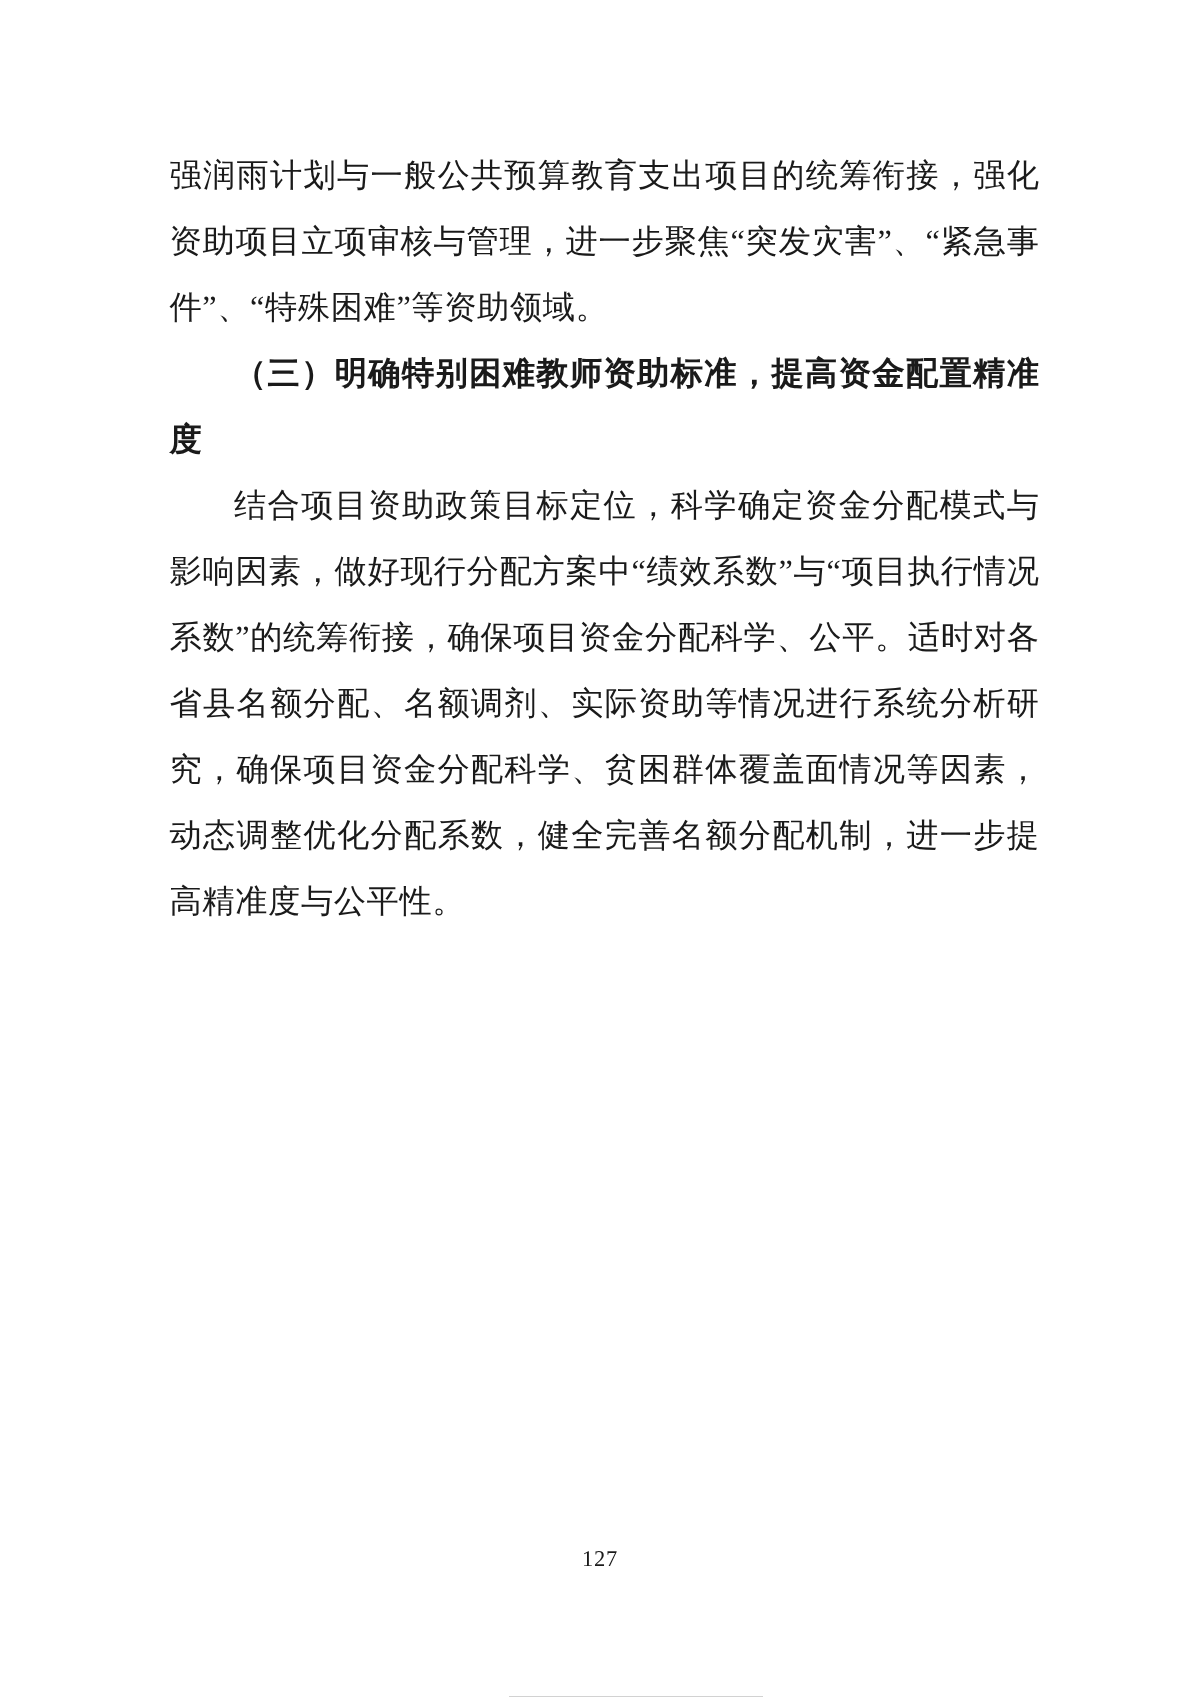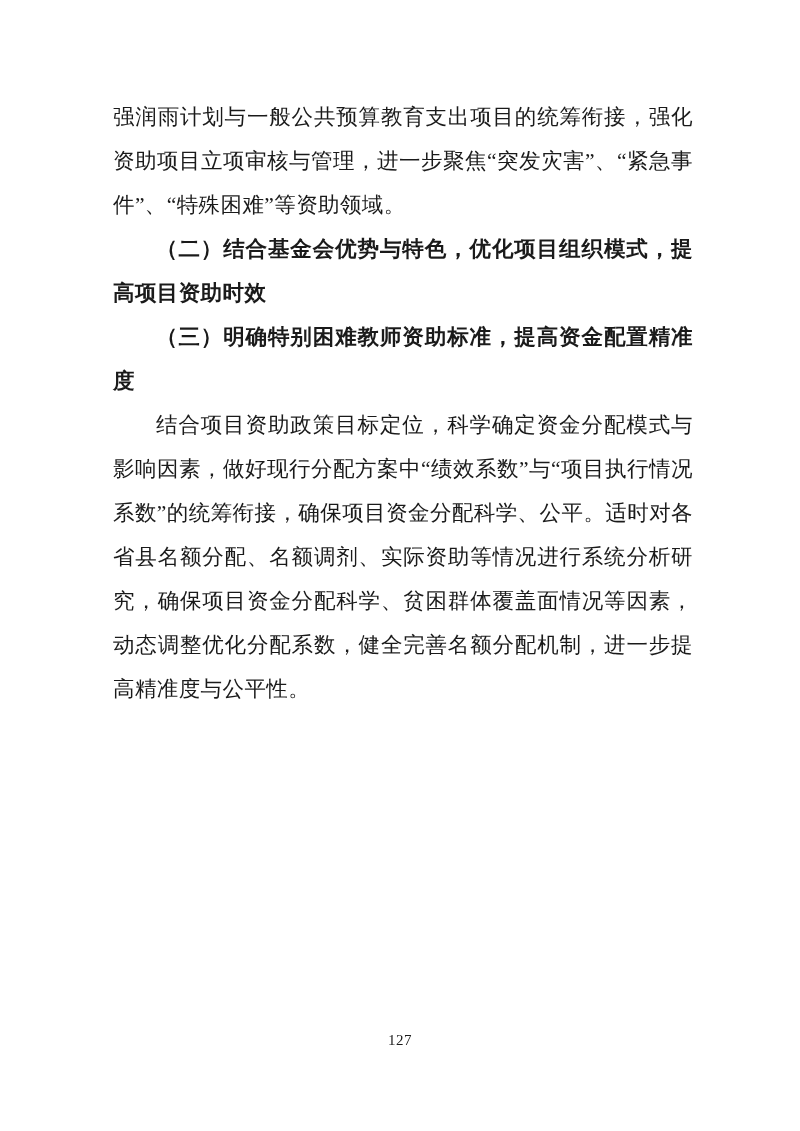--- a/index.html
+++ b/index.html
@@ -56,21 +56,20 @@
   }
 </style>
 </head>
 <body>
 
 <div class="page">
   <div class="content">
 
     <p class="block">强润雨计划与一般公共预算教育支出项目的统筹衔接，强化资助项目立项审核与管理，进一步聚焦“突发灾害”、“紧急事件”、“特殊困难”等资助领域。</p>
 
-    <p class="heading">（二）结合基金会优势与特色，优化项目组织模式，提高项目资助时效</p>
 
 
     <p class="heading">（三）明确特别困难教师资助标准，提高资金配置精准度</p>
 
     <p class="indent">结合项目资助政策目标定位，科学确定资金分配模式与影响因素，做好现行分配方案中“绩效系数”与“项目执行情况系数”的统筹衔接，确保项目资金分配科学、公平。适时对各省县名额分配、名额调剂、实际资助等情况进行系统分析研究，确保项目资金分配科学、贫困群体覆盖面情况等因素，动态调整优化分配系数，健全完善名额分配机制，进一步提高精准度与公平性。</p>
 
   </div>
 
   <div class="page-number">127</div>
 </div>

